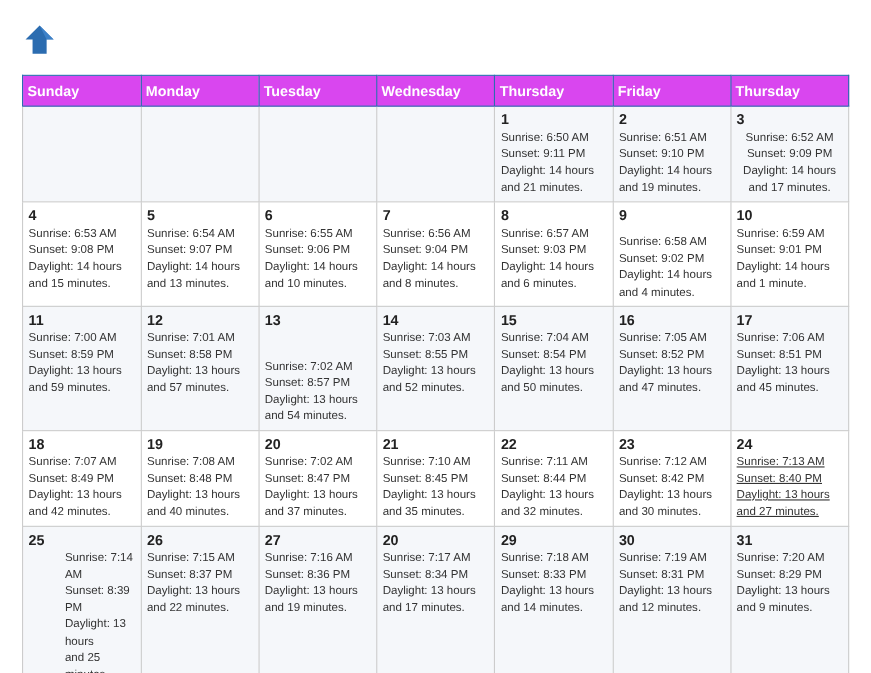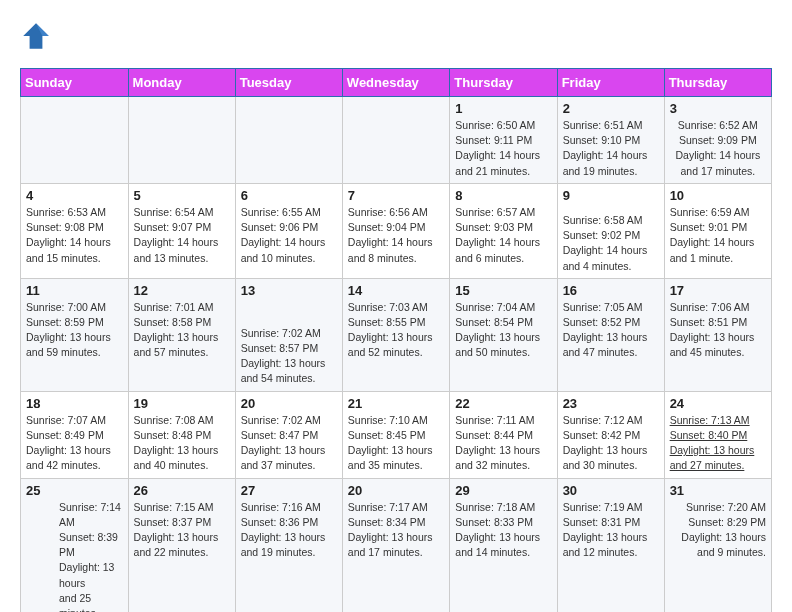--- a/index.html
+++ b/index.html
@@ -339,20 +339,20 @@
         </td>
         <td>
           <span class="day-number">30</span>
           <div class="day-info" style="white-space: pre-line;">Sunrise: 7:19 AM
 Sunset: 8:31 PM
 Daylight: 13 hours
 and 12 minutes.</div>
         </td>
         <td>
           <span class="day-number">31</span>
-          <div class="day-info" style="white-space: pre-line; text-align: right;">Sunrise: 7:20 AM
+          <div class="day-info" style="white-space: pre-line;">Sunrise: 7:20 AM
 Sunset: 8:29 PM
 Daylight: 13 hours
 and 9 minutes.</div>
         </td>
       </tr>
     </tbody>
 </table>
 
 </body></html>

